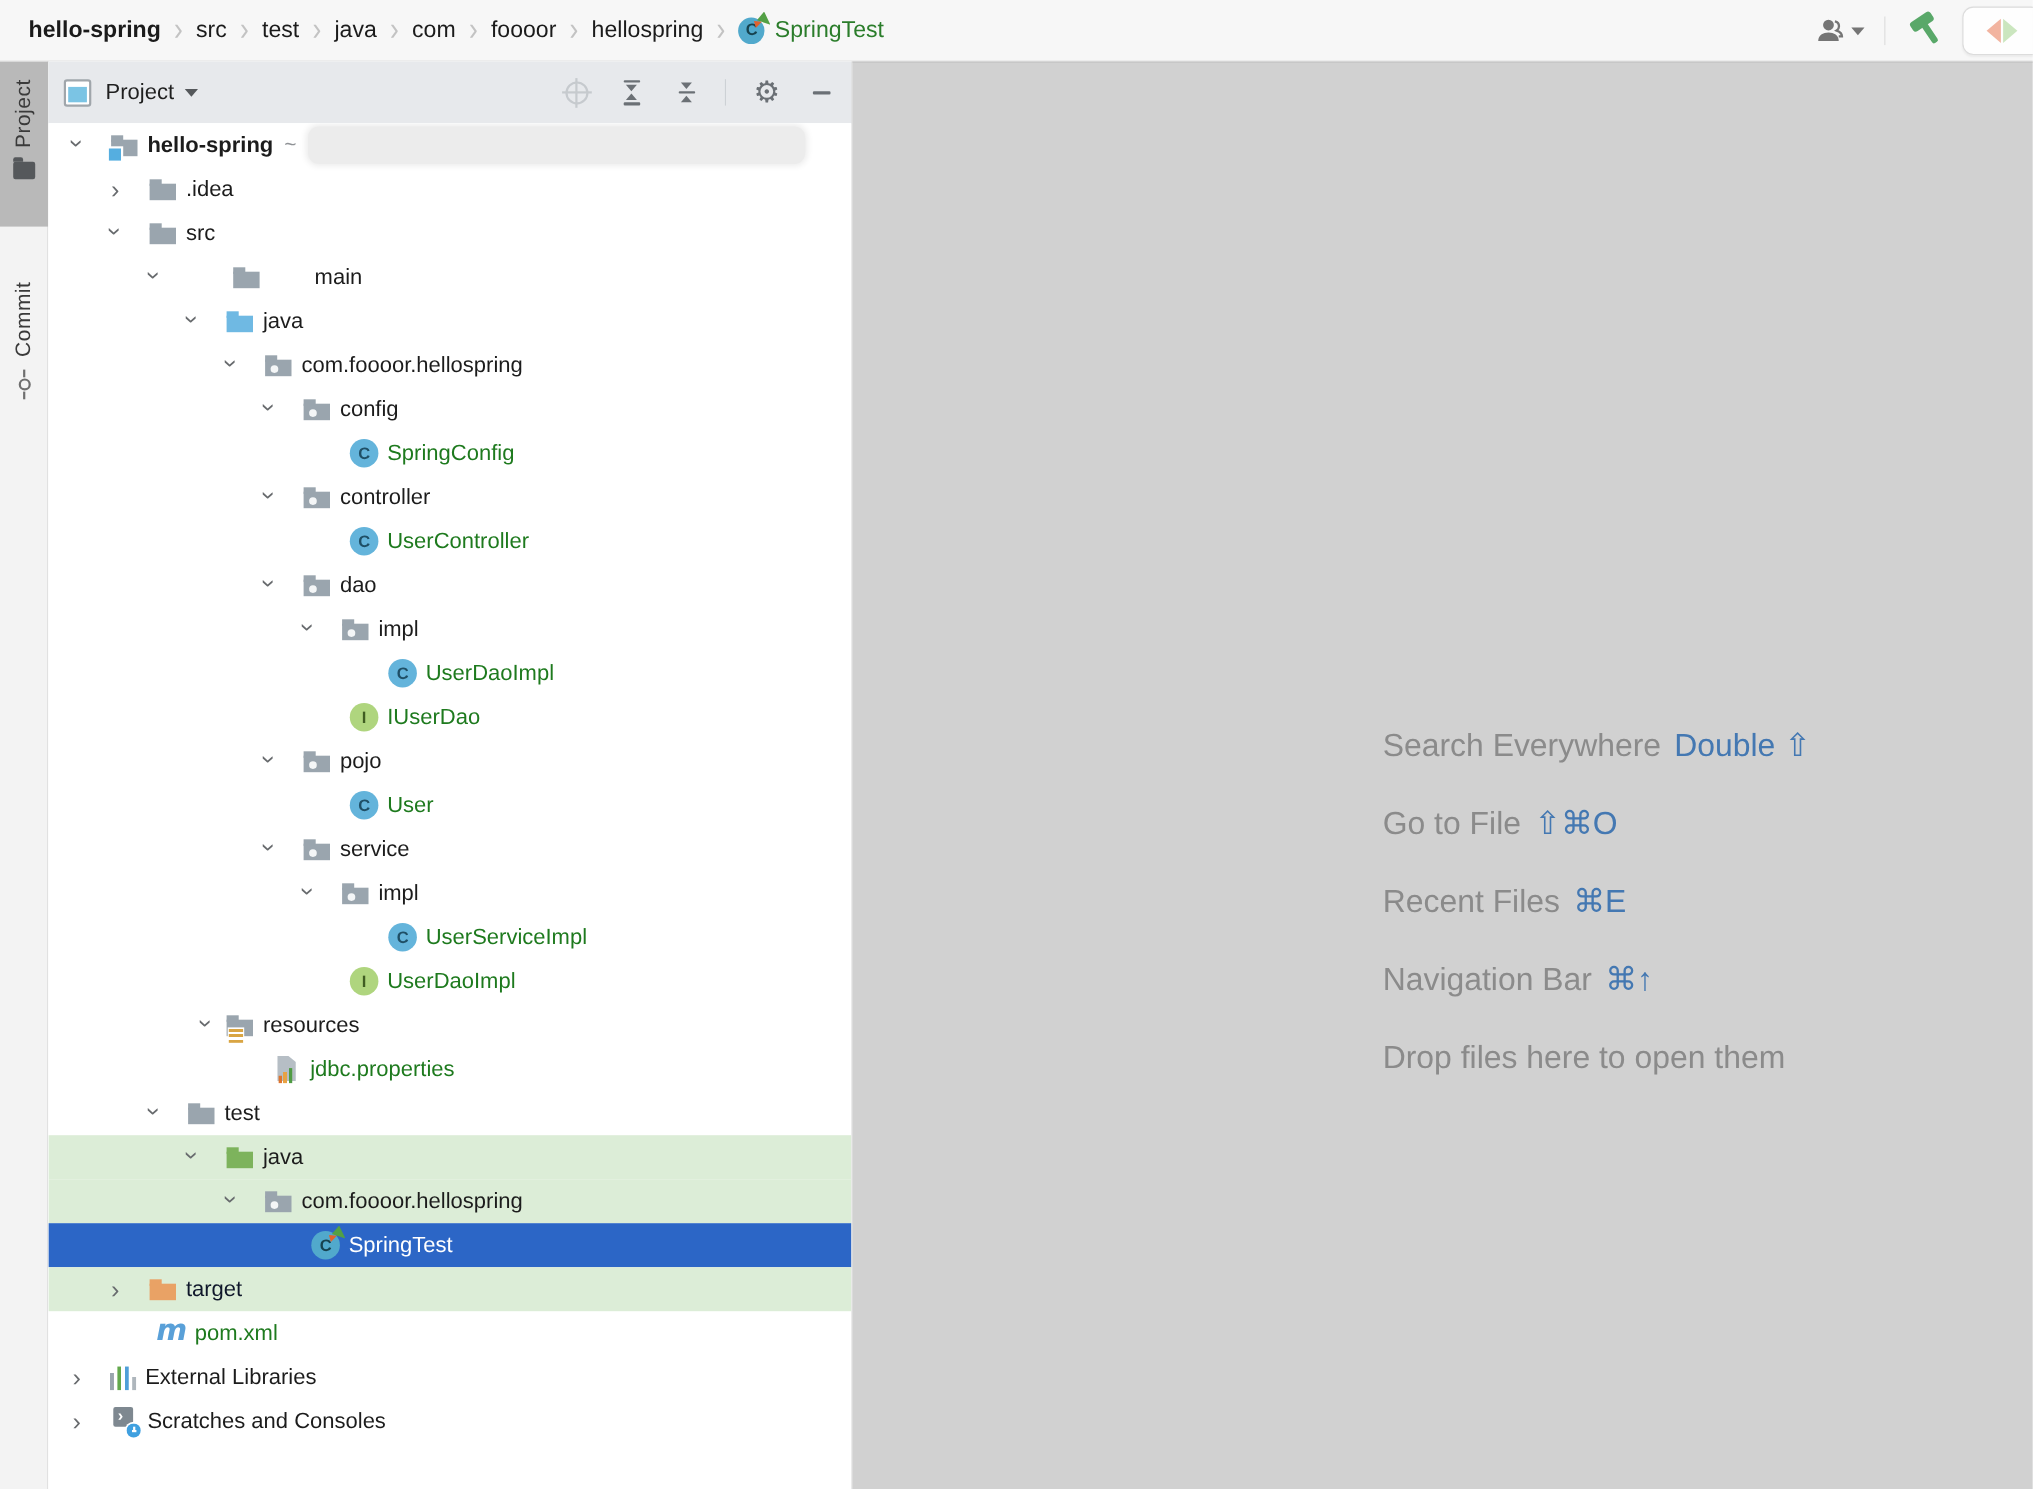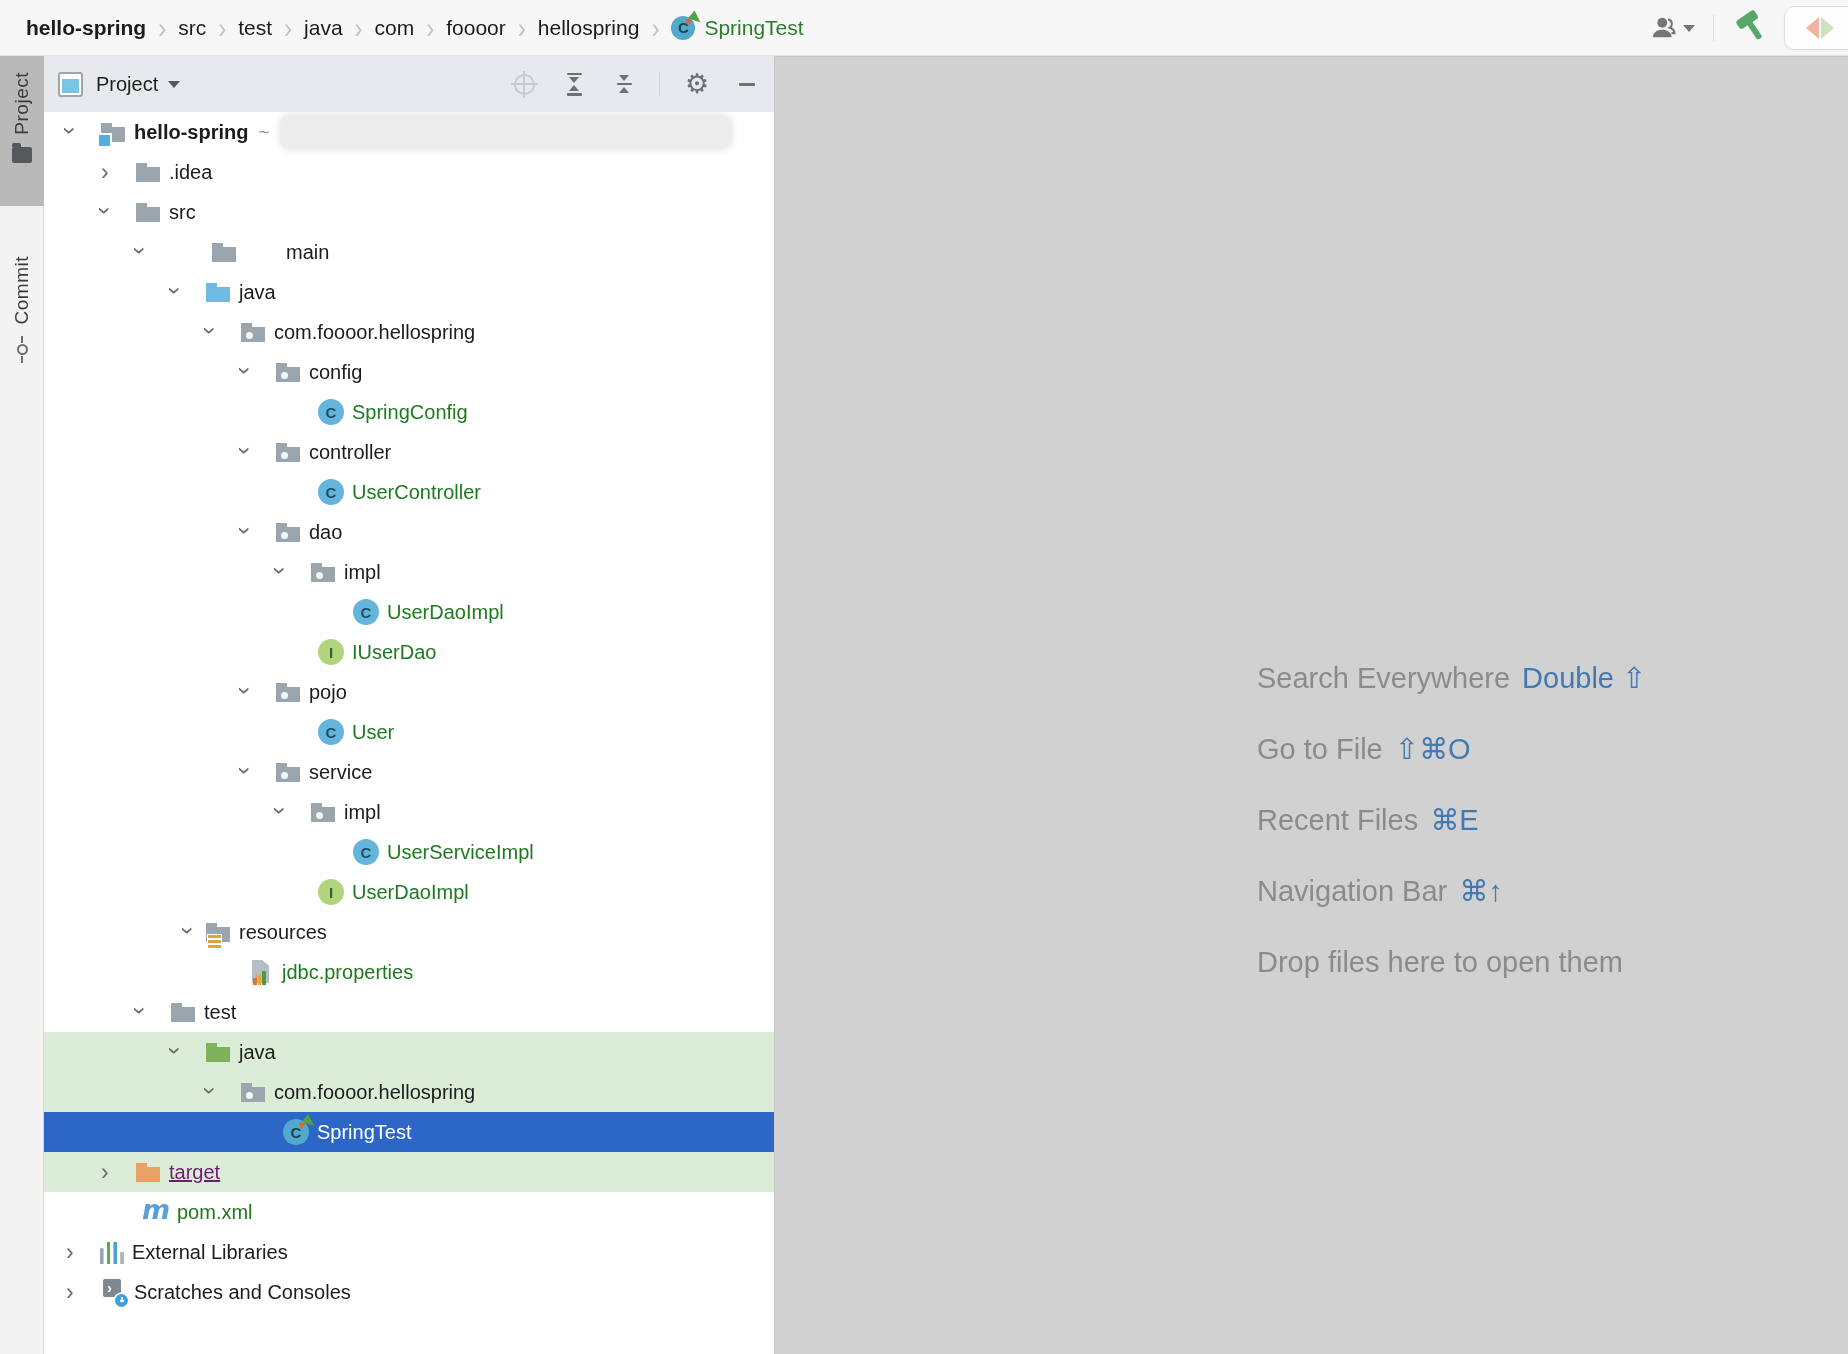--- a/index.html
+++ b/index.html
@@ -116,21 +116,21 @@
   .ti-scratches::before { content:"›"; position:absolute; left:3px; top:0px; width:18px; height:18px; background:#7E8890; border-radius:2px;
       color:#fff; font-size:15px; font-weight:700; line-height:17px; text-indent:4px; }
   .ti-scratches::after { content:""; position:absolute; right:-2px; bottom:-2px; width:13px; height:13px; border-radius:50%;
       background-color:#3FA0E0;
       background-image:linear-gradient(#fff,#fff),linear-gradient(#fff,#fff);
       background-size:2px 4px,4px 2px; background-position:center 3px,center; background-repeat:no-repeat;
       box-shadow:0 0 0 1.5px #fff; }
 
   .row-label { margin-left:0; }
   .row-label.c-green { color:#1E7A1E; }
-  .row-label.c-olive { color:#701a75;text-decoration:underline; }
+  .row-label.c-olive { color:#0f172a; }
   .row-label.c-white { color:#FFFFFF; }
   .row-label.bold { font-weight:700; }
   .tilde { color:#8F9296; margin-left:10px; font-size:19px; }
   .blur-pill { width:452px; height:34px; border-radius:10px; background:#ECECEC; margin-left:10px;
       box-shadow:0 0 6px 2px #ECECEC; }
 
   
   .editor { position:absolute; left:775px; top:56px; width:1073px; height:1298px; background:#D1D1D1; border-top:1px solid #C4C4C4; }
   .hints { position:absolute; left:482px; top:601px; }
   .hint-line { height:40px; line-height:40px; margin-bottom:31px; font-size:29px; color:#8B8B8B; white-space:nowrap; }

